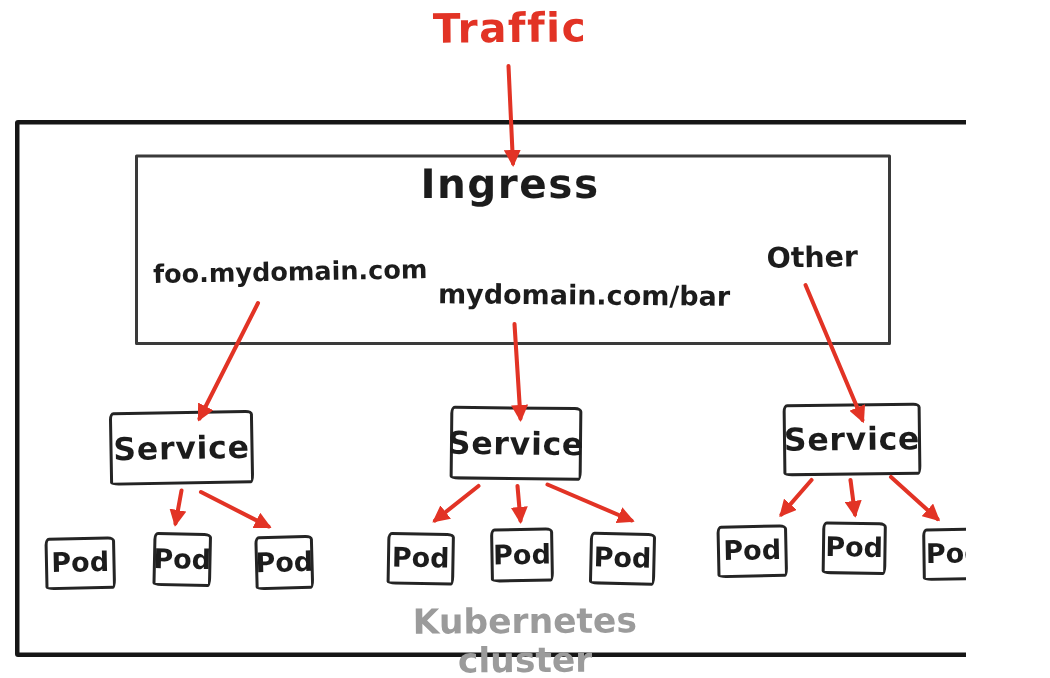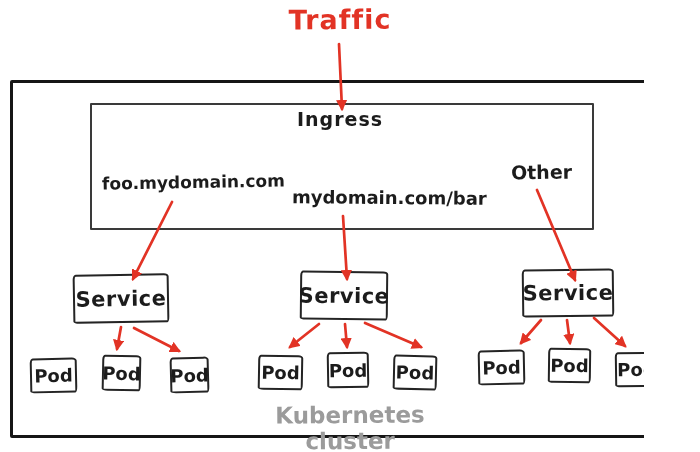--- a/index.html
+++ b/index.html
@@ -31,21 +31,21 @@
   
   .ingress-box{
     left:90px;top:103px;width:500px;height:123px;
     border:2px solid #3a3a3a;
     border-radius:1px;
     background:#ffffff;
   }
   .ingress-title{
     left:90px;top:108px;width:500px;
     text-align:center;
-    font-size:19px;font-weight:600;
+    font-size:27px;font-weight:600;
     letter-spacing:1px;
   }
   .rule{font-weight:600;white-space:nowrap;}
   .rule-foo{left:102px;top:172px;font-size:17px;transform:rotate(-1deg);}
   .rule-bar{left:292px;top:187px;font-size:18px;transform:rotate(0.5deg);}
   .rule-other{left:511px;top:161px;font-size:19px;transform:rotate(-1deg);}
   
   .sketch{
     border:2.5px solid #242424;
     background:#ffffff;

